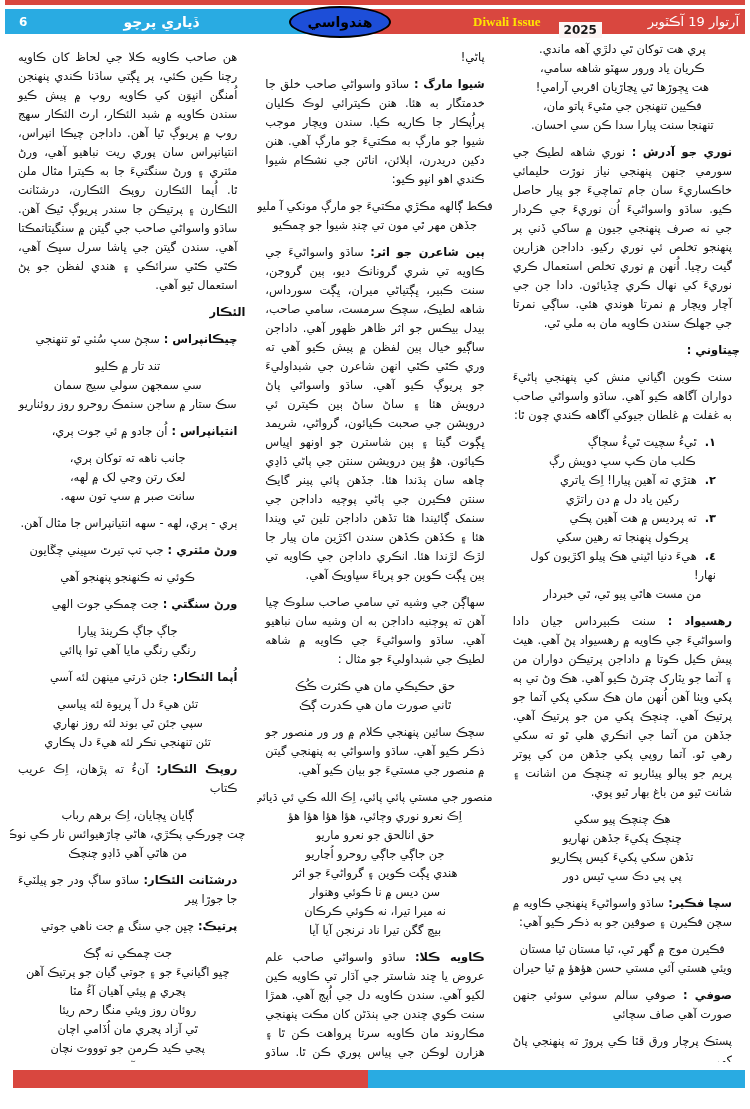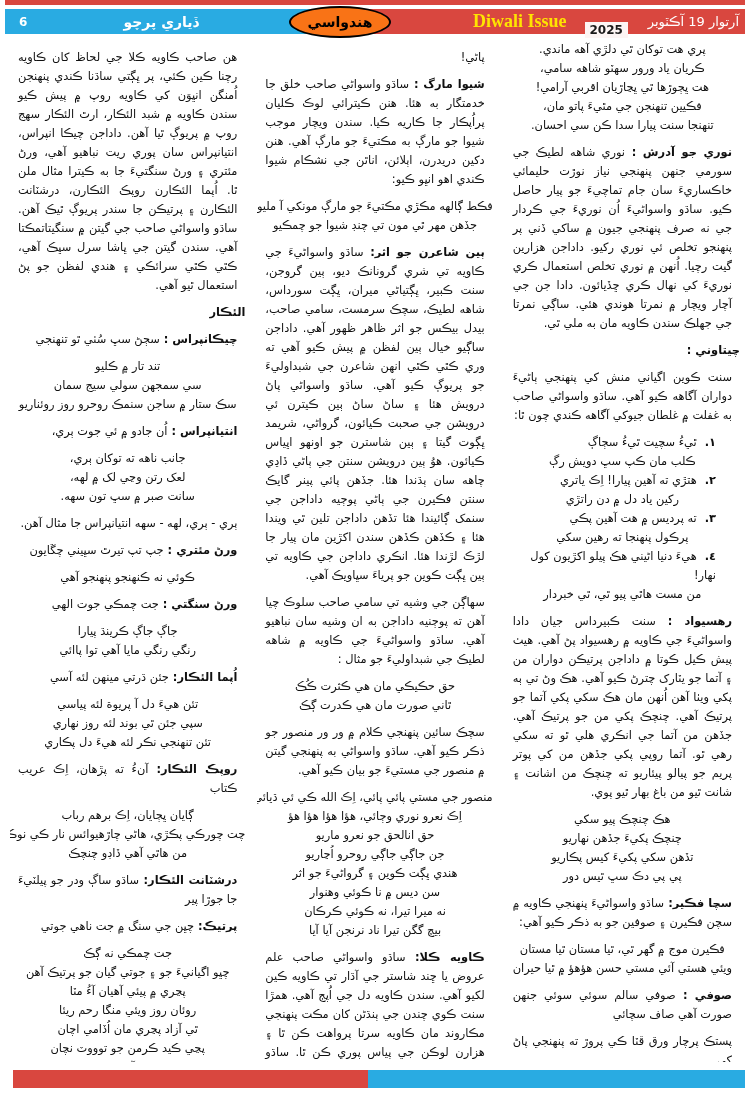--- a/index.html
+++ b/index.html
@@ -7,26 +7,26 @@
     width:750px;height:1109px;background:#ffffff;overflow:hidden;
     font-family:"DejaVu Sans","Liberation Sans",sans-serif;
     direction:rtl;color:#101010;
   }
   .topstrip{height:5px;margin:0 5px 0 5px;background:#d9473f;}
   .headbar{position:relative;height:25px;margin:4px 5px 0 5px;display:flex;direction:ltr;}
   .head-blue{width:320px;background:#29abe2;display:flex;align-items:center;color:#fff;}
   .pagenum{font-size:12px;font-weight:bold;padding-left:14px;}
   .head-section-title{margin:4px auto;font-size:14px;font-weight:bold;direction:rtl;padding-right:30px;}
   .head-red{flex:1;background:#d9473f;display:flex;align-items:center;padding:0 6px 0 148px;gap:18px;}
-  .issue-label{color:#ffe400;font-weight:bold;font-size:18px;font-family:"Liberation Serif","DejaVu Serif",serif;}
+  .issue-label{color:#ffe400;font-weight:bold;font-size:13px;font-family:"Liberation Serif","DejaVu Serif",serif;}
   .year-chip{background:#fdf5f4;color:#1a1a1a;font-weight:bold;font-size:12px;padding:0 5px;line-height:16px;margin-top:16px;}
   .head-date{margin-left:auto;color:#fff;font-weight:normal;font-size:13px;direction:rtl;}
   .masthead-oval{
     position:absolute;left:284px;top:-3px;width:98px;height:28px;
-    background:#f97316;border:2px solid #000;border-radius:50%;
+    background:#1d4ed8;border:2px solid #000;border-radius:50%;
     display:flex;align-items:center;justify-content:center;
     font-size:14px;font-weight:bold;color:#000;z-index:2;direction:rtl;
   }
   .cols{
     display:flex;gap:12px;margin:6px 10px 0 10px;height:1022px;overflow:hidden;
   }
   .col{flex:1 1 0;overflow:hidden;font-size:11.4px;line-height:19px;}
   .para{text-align:justify;text-align-last:right;margin:8px;}
   .para b{font-weight:bold;}
   .verse{margin:0;}

